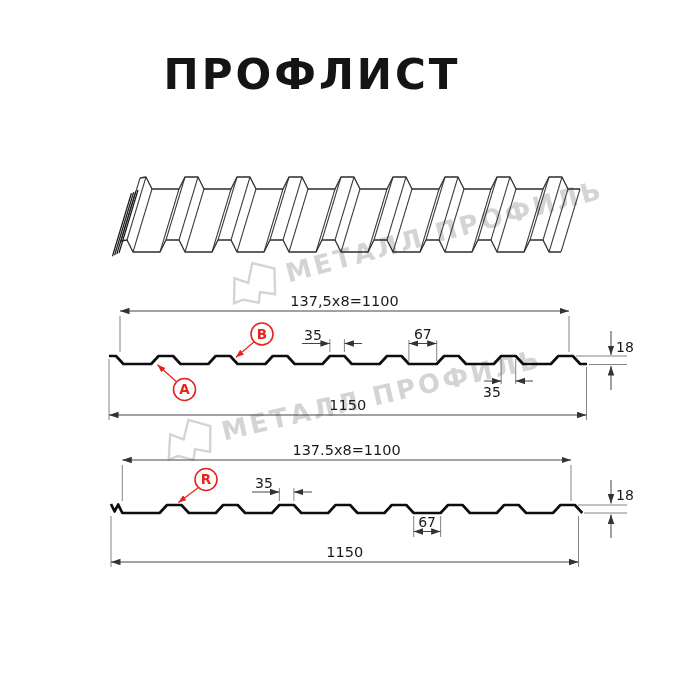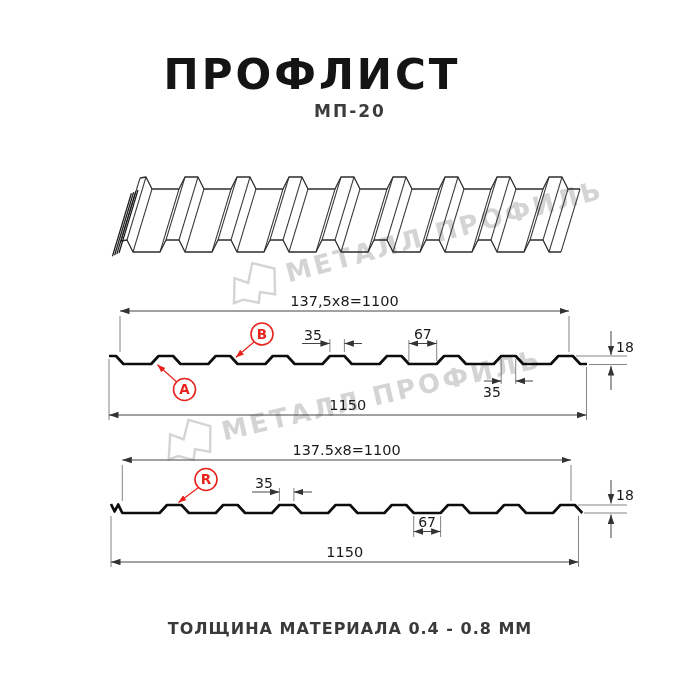--- a/index.html
+++ b/index.html
@@ -16,21 +16,20 @@
   .dimtxt-lg{font-size:14.5px;fill:#1a1a1a;}
   .redtxt{font-size:13.5px;font-weight:700;fill:#e8231d;}
   .wmtxt{font-size:26px;font-weight:700;letter-spacing:3px;fill:#d4d4d4;}
 </style>
 </head>
 <body>
 
 <div class="canvas">
 
   <h1 class="title">ПРОФЛИСТ</h1>
-  <div class="subtitle">МП-20</div>
 
   <svg width="700" height="700" viewBox="0 0 700 700" style="position:absolute;top:0;left:0;">
     <defs>
       <marker id="ah" markerUnits="userSpaceOnUse" markerWidth="10" markerHeight="7" refX="9.5" refY="3.25" orient="auto-start-reverse">
         <path d="M0,0 L9.5,3.25 L0,6.5 Z" fill="#333"></path>
       </marker>
       <marker id="ahr" markerUnits="userSpaceOnUse" markerWidth="9" markerHeight="7" refX="8" refY="3" orient="auto">
         <path d="M0,0 L8.5,3 L0,6 Z" fill="#e8231d"></path>
       </marker>
     </defs>
@@ -171,14 +170,13 @@
       <polyline fill="none" stroke="#0d0d0d" stroke-width="2.7" stroke-linejoin="round" points="111,504 114.6,511.5 118.2,504.5 122.3,513 159.6,513 167,505 181.5,505 188.9,513 215.8,513 223.2,505 237.7,505 245.1,513 272,513 279.4,505 293.9,505 301.3,513 328.2,513 335.6,505 350.1,505 357.5,513 384.4,513 391.8,505 406.3,505 413.7,513 440.6,513 448,505 462.5,505 469.9,513 496.8,513 504.2,505 518.7,505 526.1,513 553,513 560.4,505 574.9,505 582.3,513"></polyline>
 
       <g>
         <line x1="198.5" y1="487.6" x2="178.5" y2="502.5" stroke="#e8231d" stroke-width="1.2" marker-end="url(#ahr)"></line>
         <circle cx="206" cy="479.5" r="11" fill="none" stroke="#e8231d" stroke-width="1.6"></circle>
         <text class="redtxt" x="206" y="484.3" text-anchor="middle">R</text>
       </g>
     </g>
   </svg>
 
-  <div class="footer">ТОЛЩИНА МАТЕРИАЛА 0.4 - 0.8 ММ</div>
 </div>
 
 </body></html>

